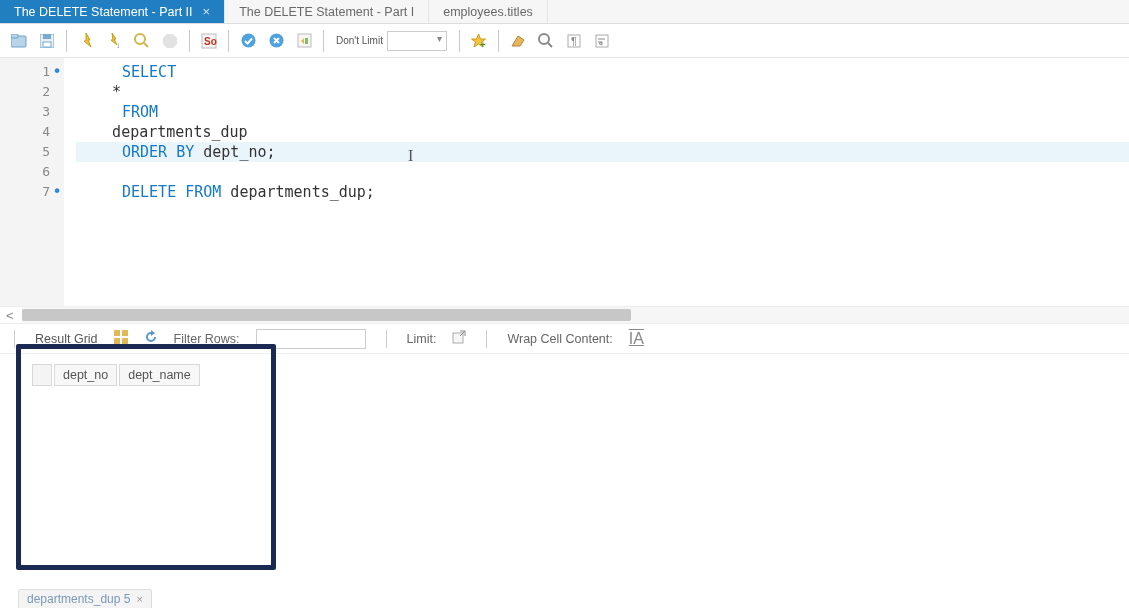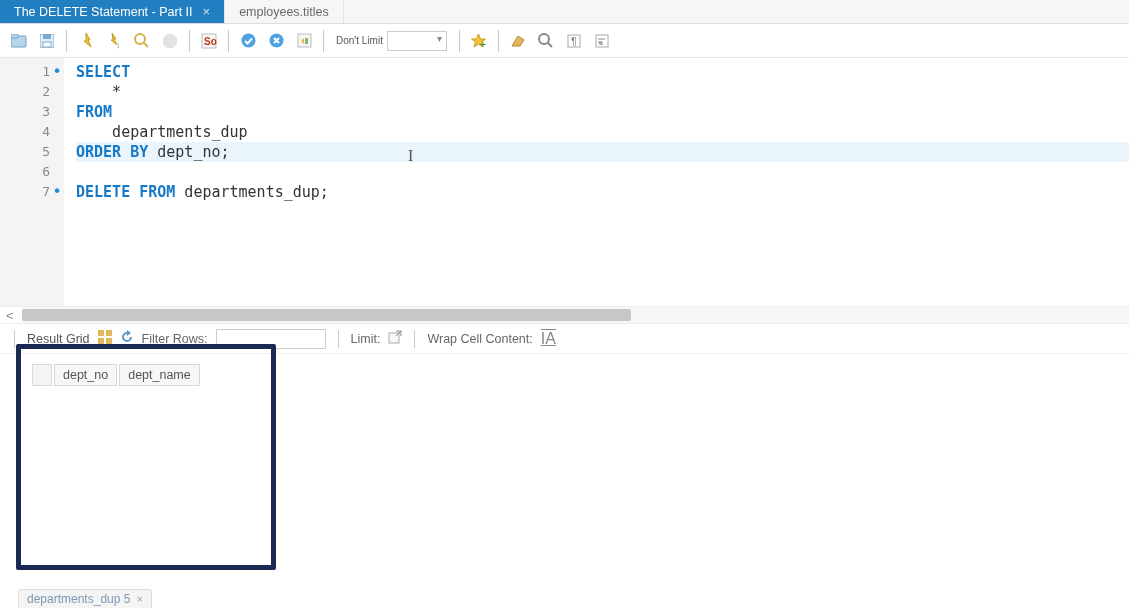--- a/index.html
+++ b/index.html
@@ -119,21 +119,21 @@
       flex: 1;
       padding-top: 4px;
       padding-left: 12px;
       white-space: pre;
     }
     .code-line {
       height: 20px;
       line-height: 20px;
     }
     .code-line.sel { background: #eaf4fb; }
-    .kw { color: #1479c9; font-weight: 700; }
+    .kw { color: #1479c9; font-weight: 400; margin-left: 46px; }
     .txt { color: #333; }
     .cursor-caret {
       position: absolute;
       left: 408px;
       top: 89px;
       font-family: serif;
       font-size: 16px;
       color: #555;
     }
 
@@ -166,21 +166,21 @@
       width: 55%;
       background: #c7c7c7;
       border-radius: 2px;
     }
 
     .result-toolbar {
       display: flex;
       align-items: center;
       height: 30px;
       padding: 0 10px;
-      gap: 8px;
+      gap: 16px;
       font-size: 12.5px;
       color: #666;
       border-bottom: 1px solid #eee;
     }
     .result-toolbar .sep { width:1px; height:18px; background:#ccc; margin:0 4px;}
     .filter-input {
       width: 110px;
       height: 20px;
       border: 1px solid #ccc;
       background: #fff;
@@ -235,20 +235,23 @@
     }
     .footer-tab .x { color: #999; font-size: 11px; }
   </style>
 </head>
 <body>
 
 <div class="tabs">
   <div class="tab active">
     <span>The DELETE Statement - Part II</span>
     <span class="tab-close">×</span>
+  </div>
+  <div class="tab">
+    <span>The DELETE Statement - Part I</span>
   </div>
   <div class="tab">
     <span>employees.titles</span>
   </div>
 </div>
 
 <div class="toolbar">
   <div class="tbtn">
     <svg width="16" height="14">
         <rect x="0" y="2" width="15" height="11" rx="1" fill="#b8d4e8" stroke="#6fa3c8"></rect>

